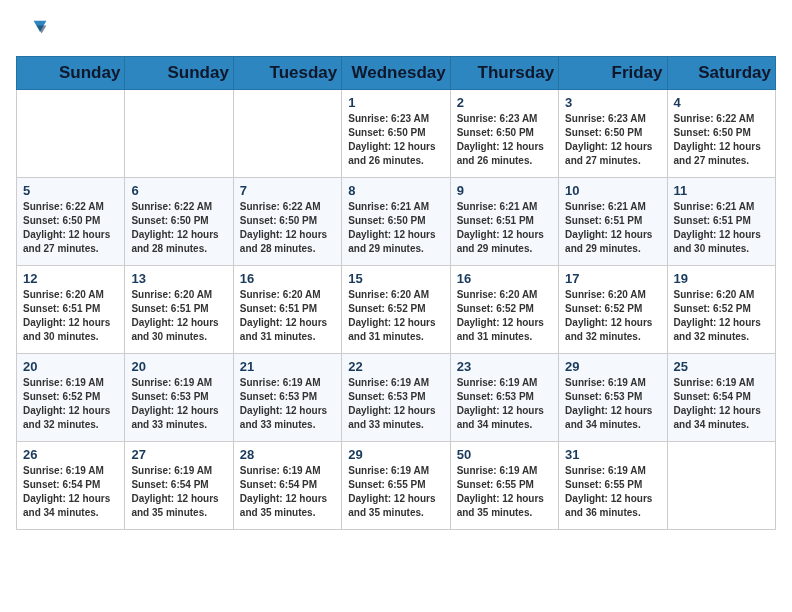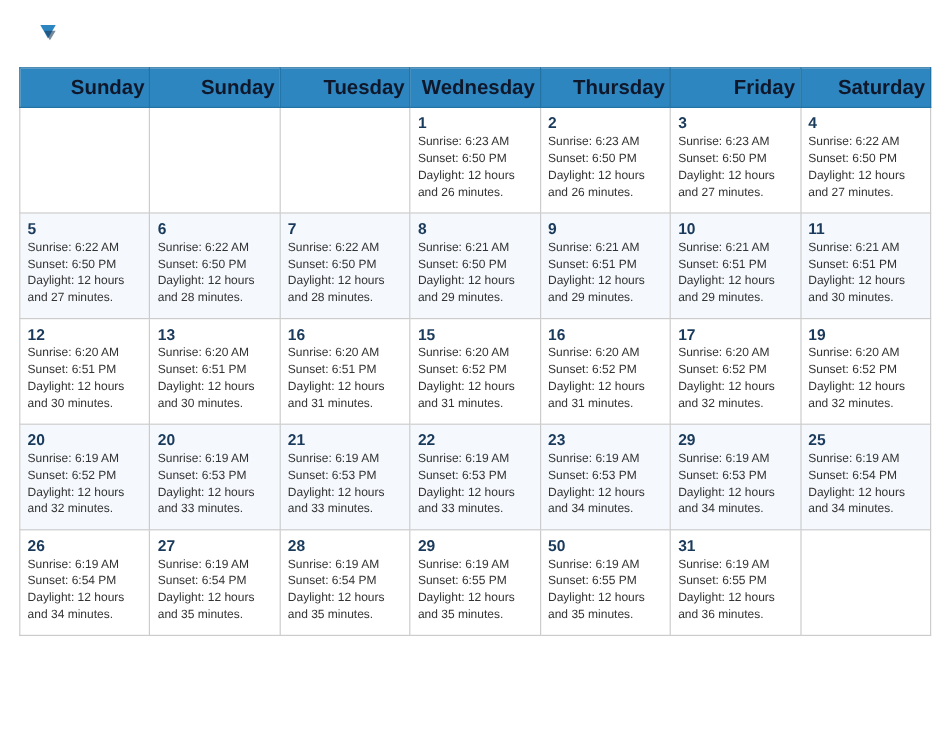--- a/index.html
+++ b/index.html
@@ -74,20 +74,21 @@
     .day-number {
       font-size: 13px;
       font-weight: bold;
       color: #1a3a5c;
       margin-bottom: 2px;
     }
     .day-info {
       font-size: 10px;
       color: #333;
       line-height: 1.4;
+      font-weight: bold;
     }
     .empty-cell {
       background: #fff !important;
     }
   </style>
 </head>
 <body>
 
 <div class="header-row">
   <div class="logo">

